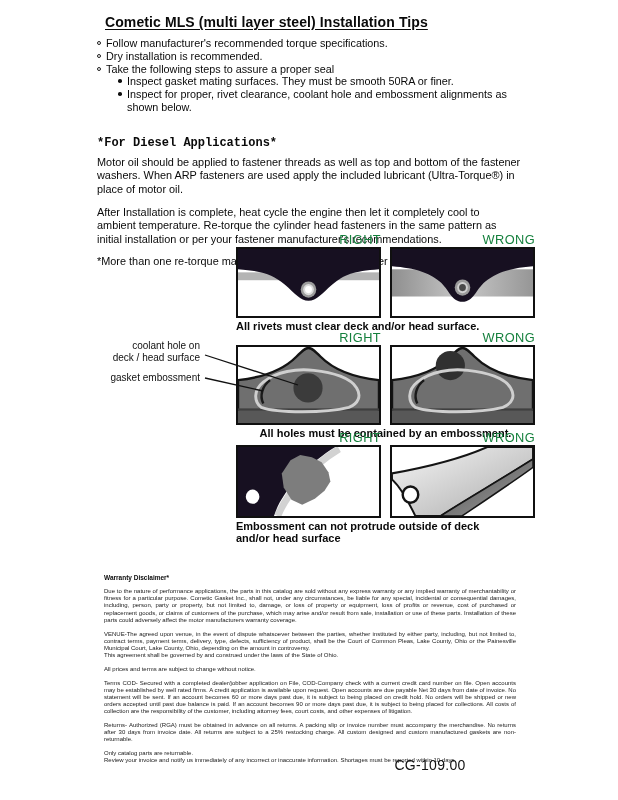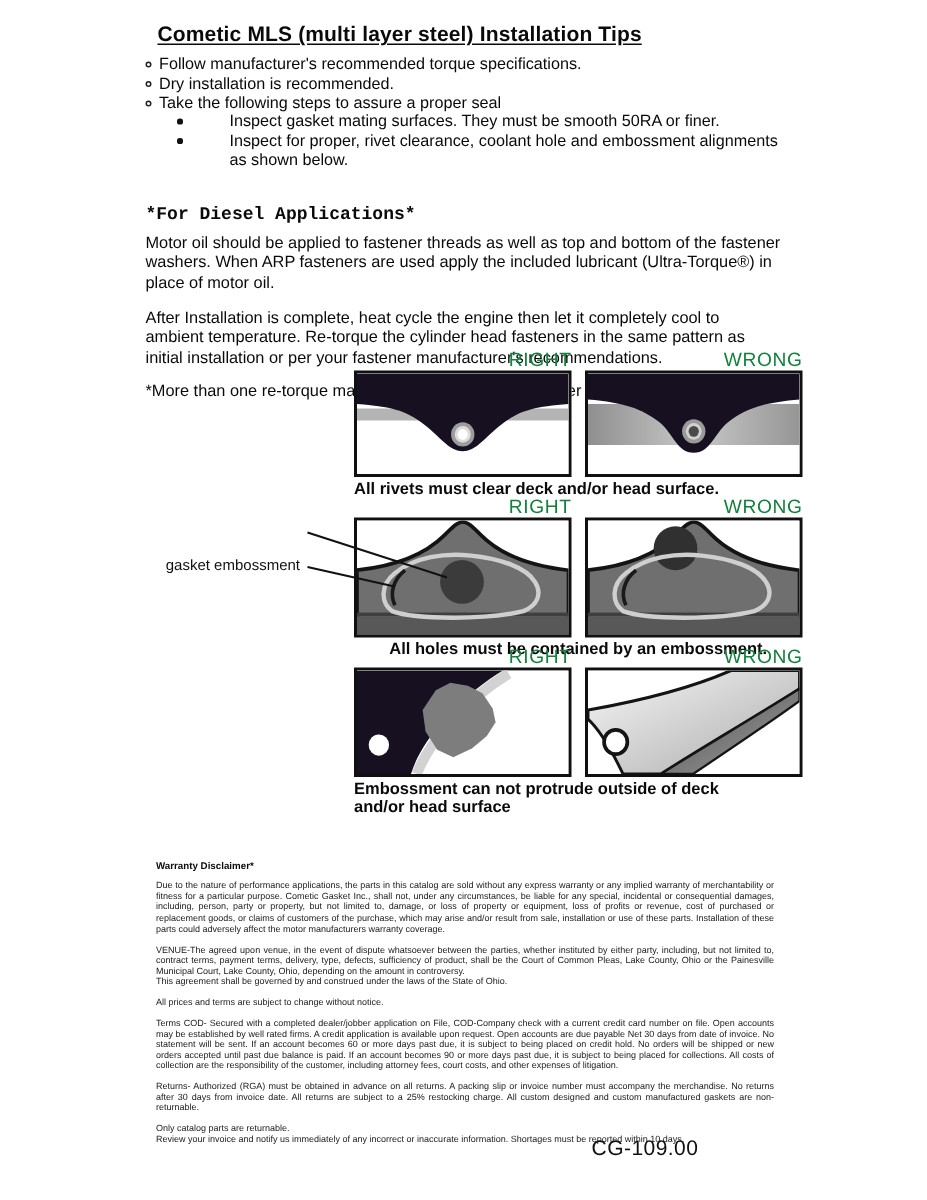--- a/index.html
+++ b/index.html
@@ -7,21 +7,21 @@
   body { font-family:"Liberation Sans", sans-serif; color:#0a0a0a; }
   .page { position:relative; width:618px; height:784px; background:#ffffff; overflow:hidden; }
 
   
   .top-section { position:absolute; left:97px; top:14px; width:430px; }
   .doc-title { font-size:14px; font-weight:bold; text-decoration:underline; text-underline-offset:2px; margin-left:8px; margin-bottom:7px; letter-spacing:0.1px; }
   .bullet-row { display:flex; align-items:flex-start; font-size:10.8px; line-height:12.8px; }
   .bullet-row .marker { flex:0 0 9px; display:flex; justify-content:flex-start; padding-top:4px; }
   .open-bullet { width:4px; height:4px; border:1px solid #222; border-radius:50%; display:inline-block; }
   .solid-bullet { width:3.5px; height:3.5px; background:#111; border-radius:50%; display:inline-block; }
-  .sub-bullet-row { margin-left:21px;gap:26px; }
+  .sub-bullet-row { margin-left:21px; }
   .diesel-heading { font-size:12px; font-weight:bold; margin-top:22px; margin-bottom:6px;font-family:Liberation Mono, monospace; }
   .body-para { font-size:10.9px; line-height:13.6px; margin-bottom:9px; width:424px; }
 
   
   .fig { position:absolute; }
   .fig-labels { display:flex; gap:9px; }
   .fig-label { width:145px; text-align:right; font-size:12.8px; letter-spacing:0.4px; color:#15803d; height:15px; }
   .fig-panels { display:flex; gap:9px; }
   .panel { width:145px; border:2.5px solid #101010; background:#fff; }
   .panel svg { display:block; width:100%; height:100%; }
@@ -116,20 +116,22 @@
           <path d="M0,0 H145 V17 C120,19 108,23 96,32 C86,40 84,52 72.5,52 C61,52 59,40 49,32 C37,23 25,19 0,17 Z" fill="#171021"></path>
           <circle cx="72.5" cy="38" r="8" fill="#9a9a9a"></circle>
           <circle cx="72.5" cy="38" r="5.5" fill="#d0d0d0"></circle>
           <circle cx="72.5" cy="38" r="3.5" fill="#4a4a4a"></circle>
         </svg>
       </div>
     </div>
     <div class="fig-caption">All rivets must clear deck and/or head surface.</div>
   </div>
 
+  <div class="fig2-annot" id="annot-coolant">coolant hole on
+deck / head surface</div>
   <div class="fig2-annot" id="annot-emboss">gasket embossment</div>
   <svg id="leader-overlay" viewBox="0 0 102 44">
     <line x1="3" y1="5" x2="96" y2="35" stroke="#111" stroke-width="1.3"></line>
     <line x1="3" y1="28" x2="61" y2="41" stroke="#111" stroke-width="1.3"></line>
   </svg>
 
   <div class="fig" style="left:236px; top:330px;">
     <div class="fig-labels">
       <span class="fig-label">RIGHT</span>
       <span class="fig-label">WRONG</span>

